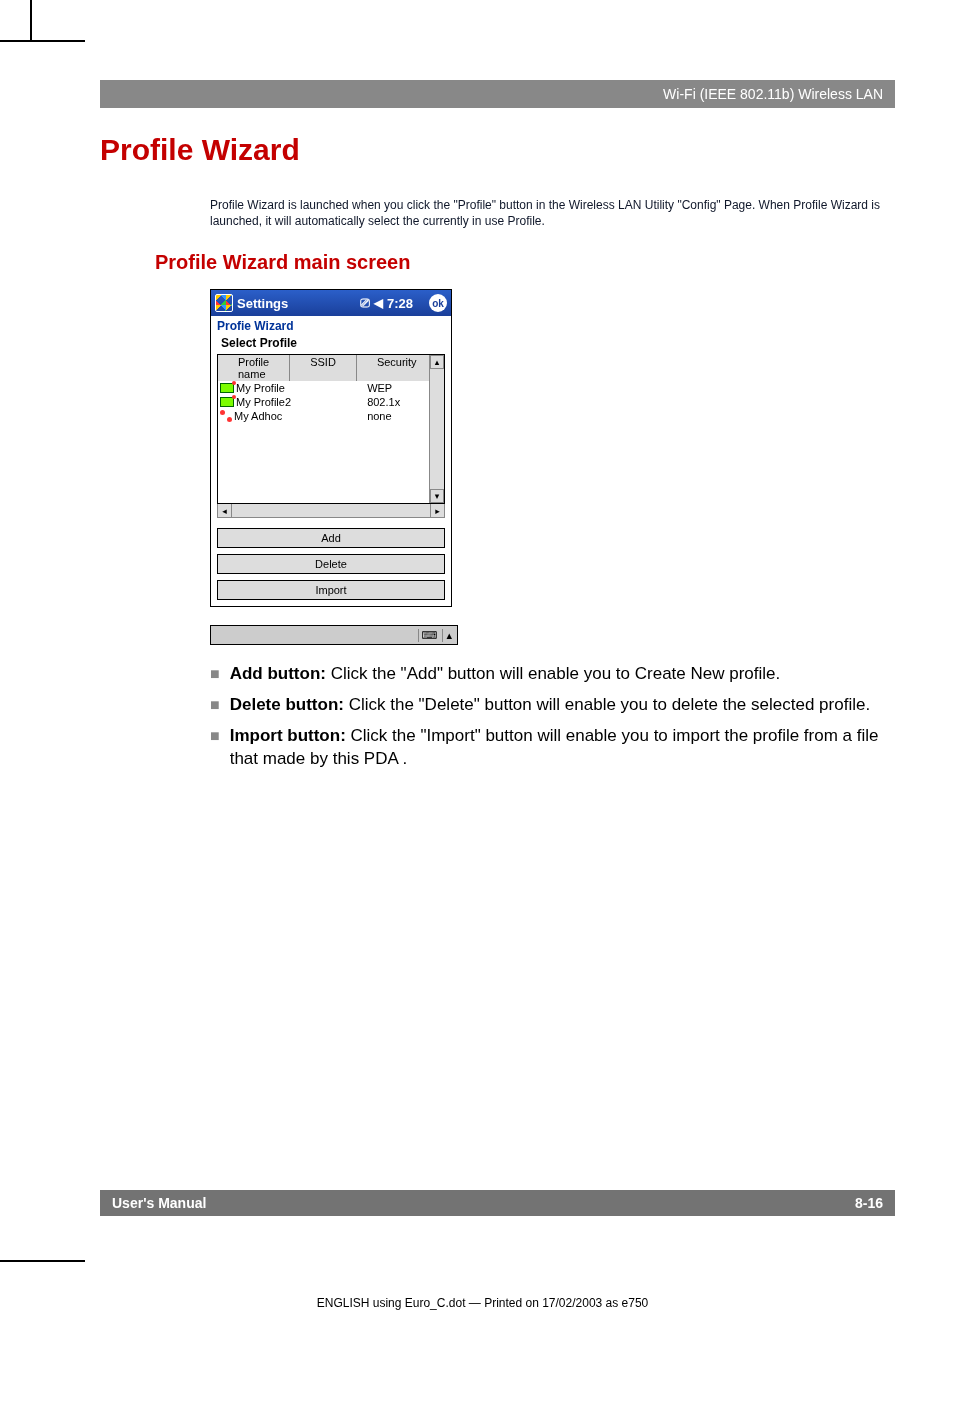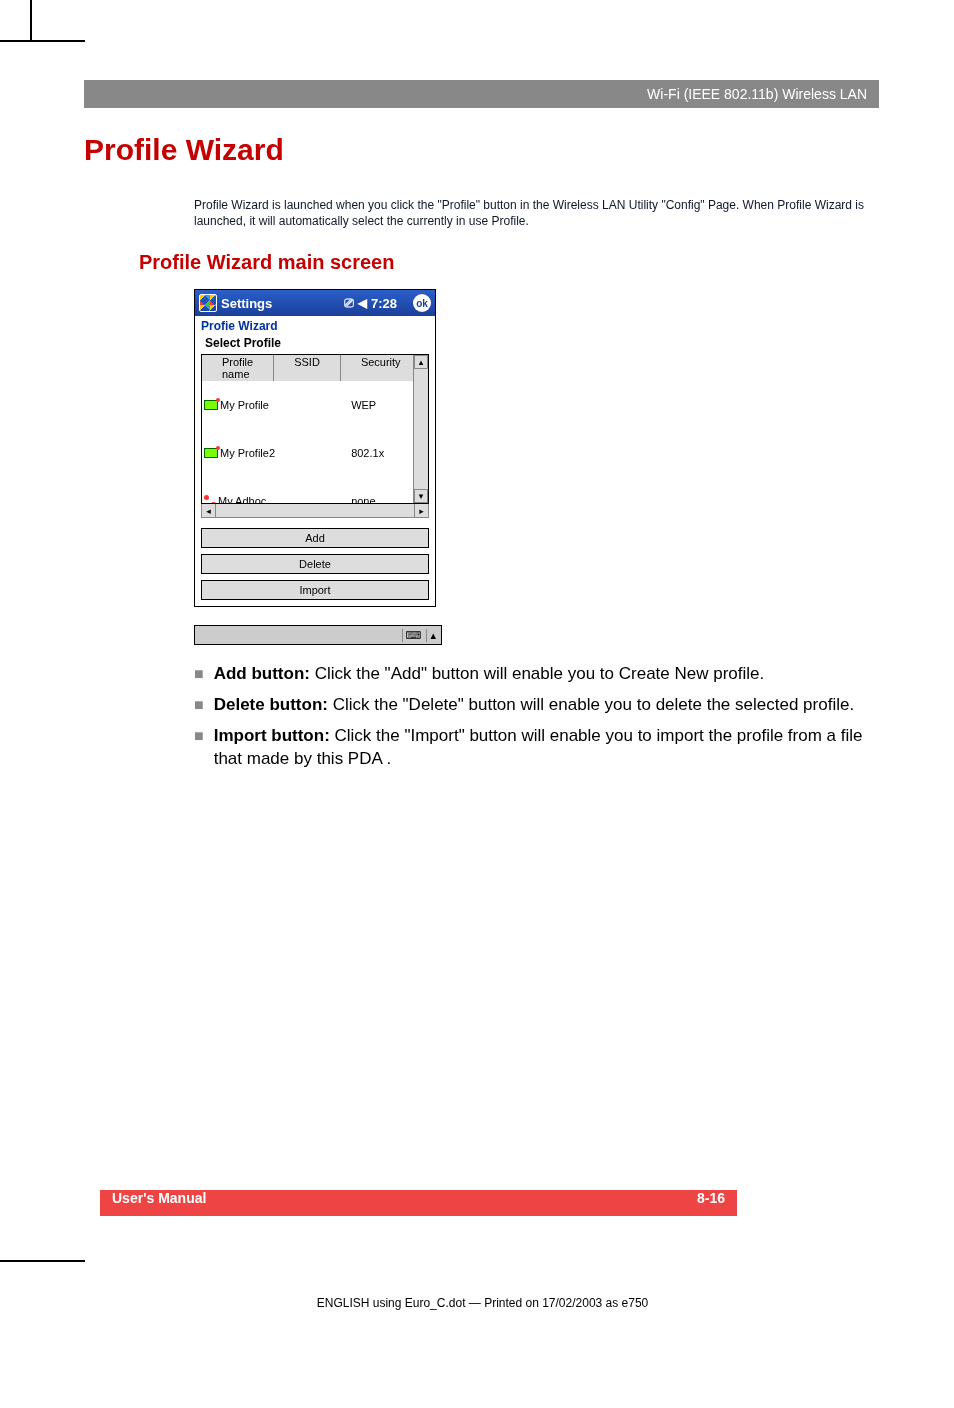--- a/index.html
+++ b/index.html
@@ -9,21 +9,21 @@
     width: 954px;
     height: 1408px;
     position: relative;
   }
   .crop-tl-v { position: absolute; left: 30px; top: 0; width: 2px; height: 40px; background: #000; }
   .crop-tl-h { position: absolute; left: 0; top: 40px; width: 85px; height: 2px; background: #000; }
   .crop-bl-h { position: absolute; left: 0; top: 1260px; width: 85px; height: 2px; background: #000; }
 
   .page {
     position: absolute;
-    left: 84px;
+    left: 100px;
     top: 80px;
     width: 795px;
   }
   .header-bar {
     height: 28px;
     background: #888;
     color: #fff;
     font-size: 14px;
     display: flex;
     align-items: center;
@@ -101,21 +101,21 @@
   .lv-main { flex: 1; overflow: hidden; }
   .lv-head { display: flex; background: #ddd; font-size: 11px; }
   .lv-col { border-right: 1px solid #888; padding: 1px 20px; }
   .col-name { flex: 1.6; }
   .col-ssid { flex: 0.7; text-align: center; }
   .col-sec  { flex: 1; }
   .lv-body { }
   .lv-row { display: flex; font-size: 11px; padding: 0 0; }
   .lv-row .col-name { display: flex; align-items: center; gap: 2px; padding: 1px 2px; }
   .lv-row .col-ssid { padding: 1px 4px; }
-  .lv-row .col-sec { padding: 18px 4px; }
+  .lv-row .col-sec { padding: 1px 4px; }
   .ic-net { width: 14px; height: 10px; background: #7cfc00; border: 1px solid #060; position: relative; }
   .ic-net::after { content:""; position:absolute; right:-3px; top:-3px; width:4px; height:4px; background:#f33; border-radius:50%; }
   .ic-adhoc { width: 12px; height: 12px; position: relative; }
   .ic-adhoc::before, .ic-adhoc::after { content:""; position:absolute; width:5px; height:5px; background:#f33; border-radius:50%; }
   .ic-adhoc::before { left:0; top:0; }
   .ic-adhoc::after { right:0; bottom:0; }
   .vscroll { width: 15px; background: #ddd; border-left: 1px solid #888; display:flex; flex-direction:column; }
   .sbtn { height: 14px; background: #ddd; border: 1px solid #888; display:flex; align-items:center; justify-content:center; font-size:9px; }
   .strack { flex:1; }
   .hscroll { margin: 0 6px; height: 14px; display:flex; background:#ddd; border:1px solid #888; border-top:none; }
@@ -131,25 +131,26 @@
   .kbd-ico { font-size:11px; padding:0 3px; border-left:1px solid #888; }
 
   .bullets { margin-top: 18px; margin-left: 110px; font-size: 17px; }
   .bullet-row { display: flex; align-items: flex-start; margin-bottom: 8px; line-height: 1.35; }
   .sq { color:#888; margin-right: 10px; font-size: 16px; line-height: 1.35; }
   .bullet-text { flex: 1; }
   .bold { font-weight: bold; }
 
   .footer-bar {
     position: absolute;
-    left: 100px; width: 637px; top: 1190px;
+    left: 100px; width: 795px; top: 1190px;
     height: 26px;
-    background: #ef4444;
+    background: #737373;
     color: #fff;
     display: flex;
+    align-items: center;
     justify-content: space-between;
     padding: 0 12px;
     font-size: 14px;
     font-weight: bold;
   }
   .print-line {
     position: absolute;
     left: 0; width: 954px; top: 1296px;
     text-align: center;
     font-size: 12px;

